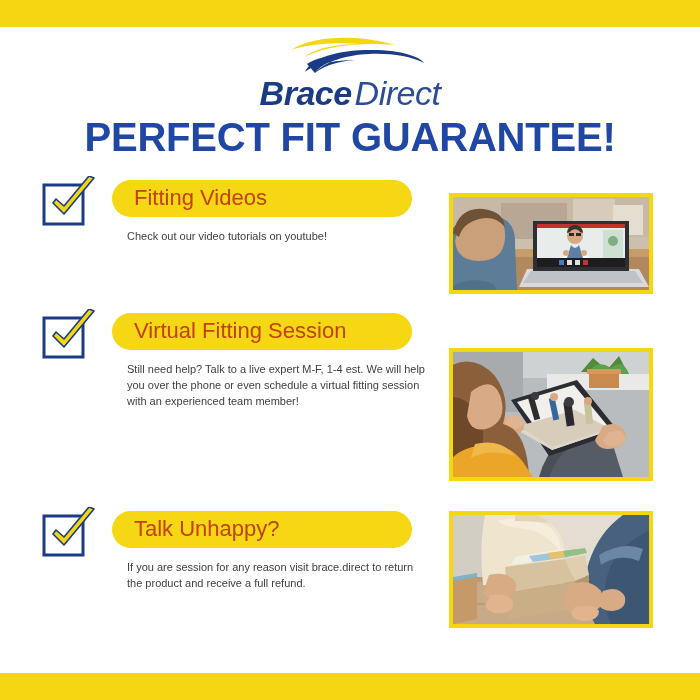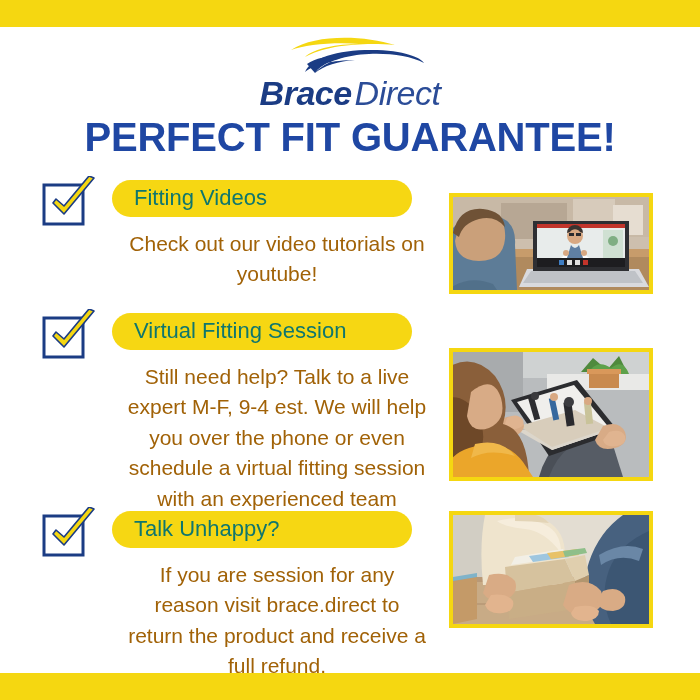--- a/index.html
+++ b/index.html
@@ -107,33 +107,32 @@
     background: #F6D713;
     border-radius: 19px;
     box-sizing: border-box;
   }
   .pill-label {
     position: absolute;
     left: 22px;
     top: 50%;
     transform: translateY(-52%);
     font-size: 22px;
-    color: #0f766e;
+    color: #c2410c;
     white-space: nowrap;
   }
 
   .body-text {
     position: absolute;
     left: 127px;
     top: 57px;
     width: 300px;
-    font-size: 21px;
+    font-size: 11px;
     line-height: 1.45;
-    color: #a16207;
-    text-align: center;
+    color: #404040;
   }
 
   
   .photo-frame {
     position: absolute;
     border: 4px solid #F5D711;
     box-sizing: border-box;
     overflow: hidden;
     background: #d9d2c8;
   }
@@ -174,21 +173,21 @@
   </div>
 
   <div class="row" id="row-2">
     <svg class="check-icon" viewBox="0 0 58 52">
       <rect x="3" y="9" width="39" height="39" fill="#ffffff" stroke="#1B3C84" stroke-width="3"></rect>
       <path d="M12 27 L23 38 L53 2 L48 0 L23 30 L15 23 Z" fill="#F5D711" stroke="#1B3C84" stroke-width="1.6" stroke-linejoin="round"></path>
     </svg>
     <div class="pill">
       <span class="pill-label">Virtual Fitting Session</span>
     </div>
-    <div class="body-text">Still need help? Talk to a live expert M-F, 9-4 est. We will help you over the phone or even schedule a virtual fitting session with an experienced team member!</div>
+    <div class="body-text">Still need help? Talk to a live expert M-F, 1-4 est. We will help you over the phone or even schedule a virtual fitting session with an experienced team member!</div>
   </div>
 
   <div class="row" id="row-3">
     <svg class="check-icon" viewBox="0 0 58 52">
       <rect x="3" y="9" width="39" height="39" fill="#ffffff" stroke="#1B3C84" stroke-width="3"></rect>
       <path d="M12 27 L23 38 L53 2 L48 0 L23 30 L15 23 Z" fill="#F5D711" stroke="#1B3C84" stroke-width="1.6" stroke-linejoin="round"></path>
     </svg>
     <div class="pill">
       <span class="pill-label">Talk Unhappy?</span>
     </div>

